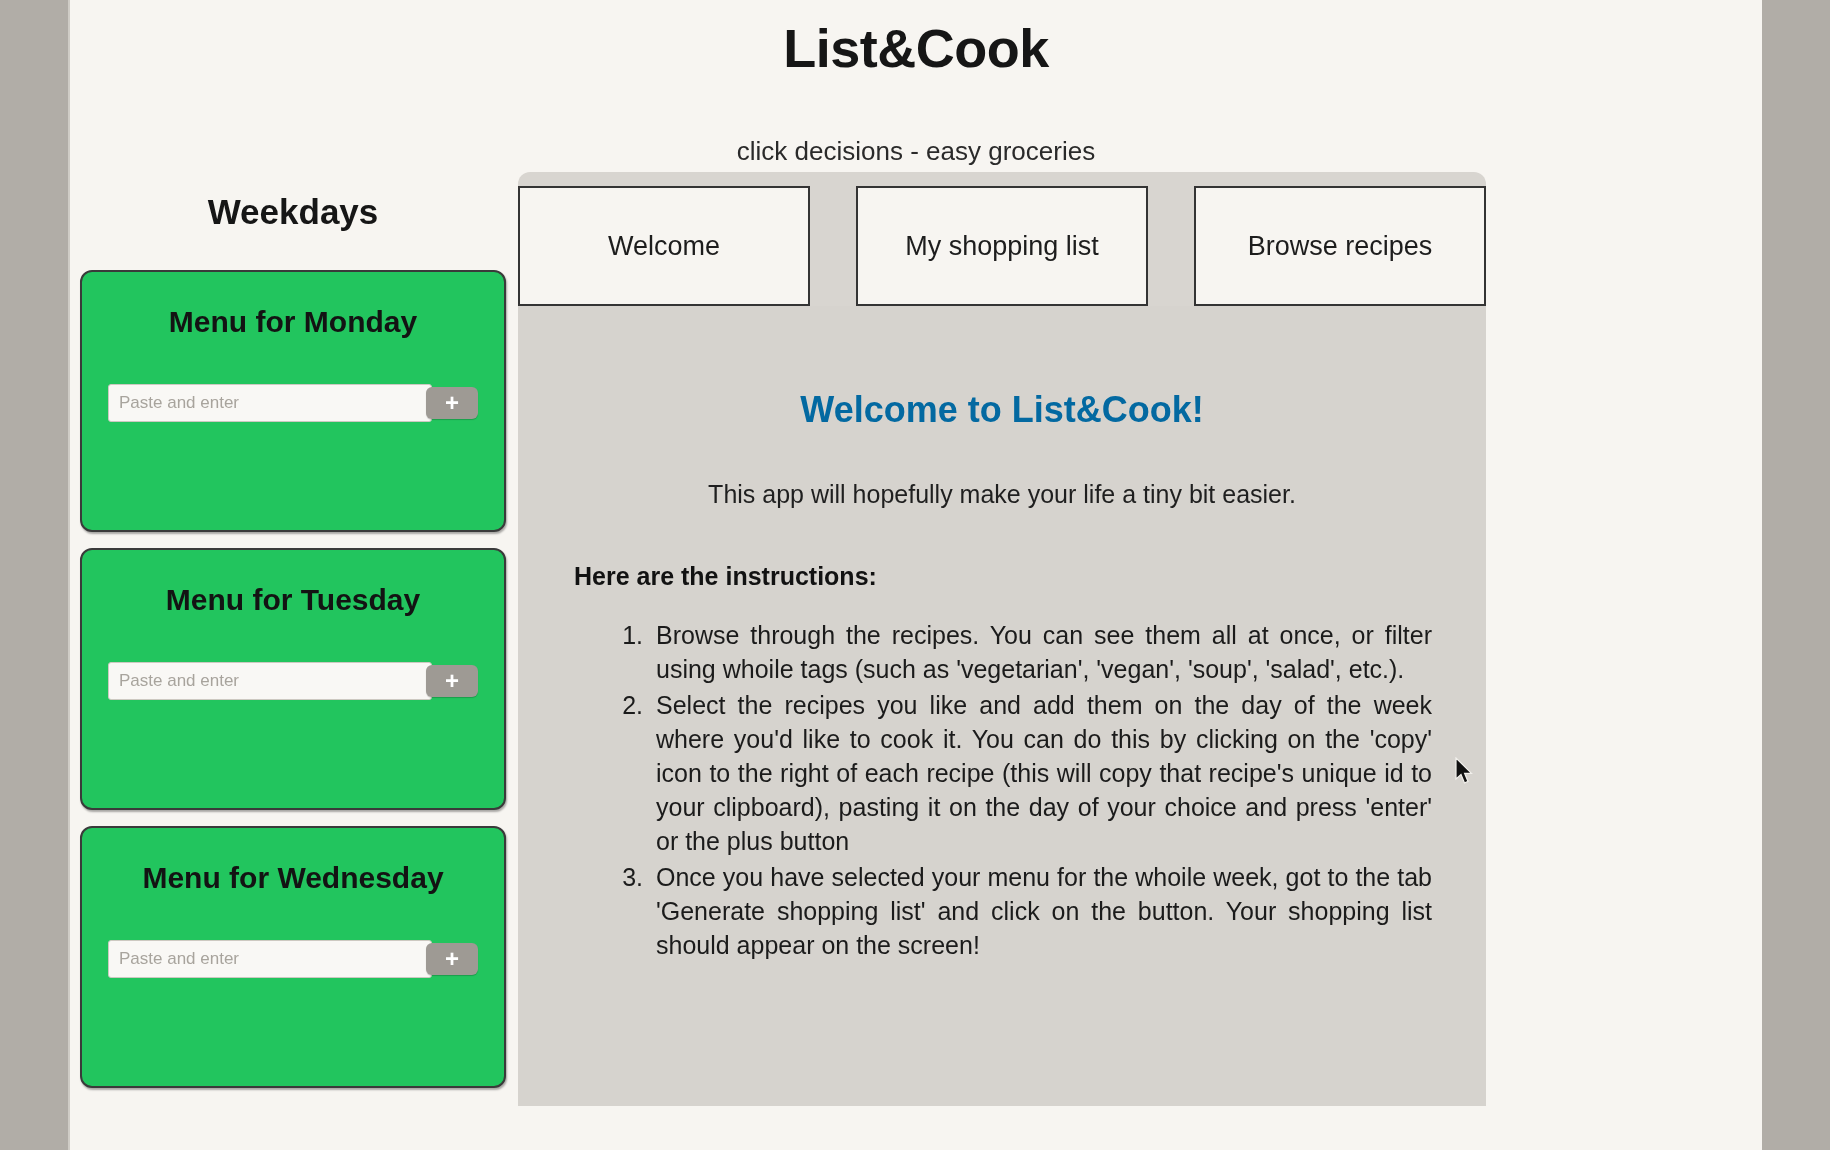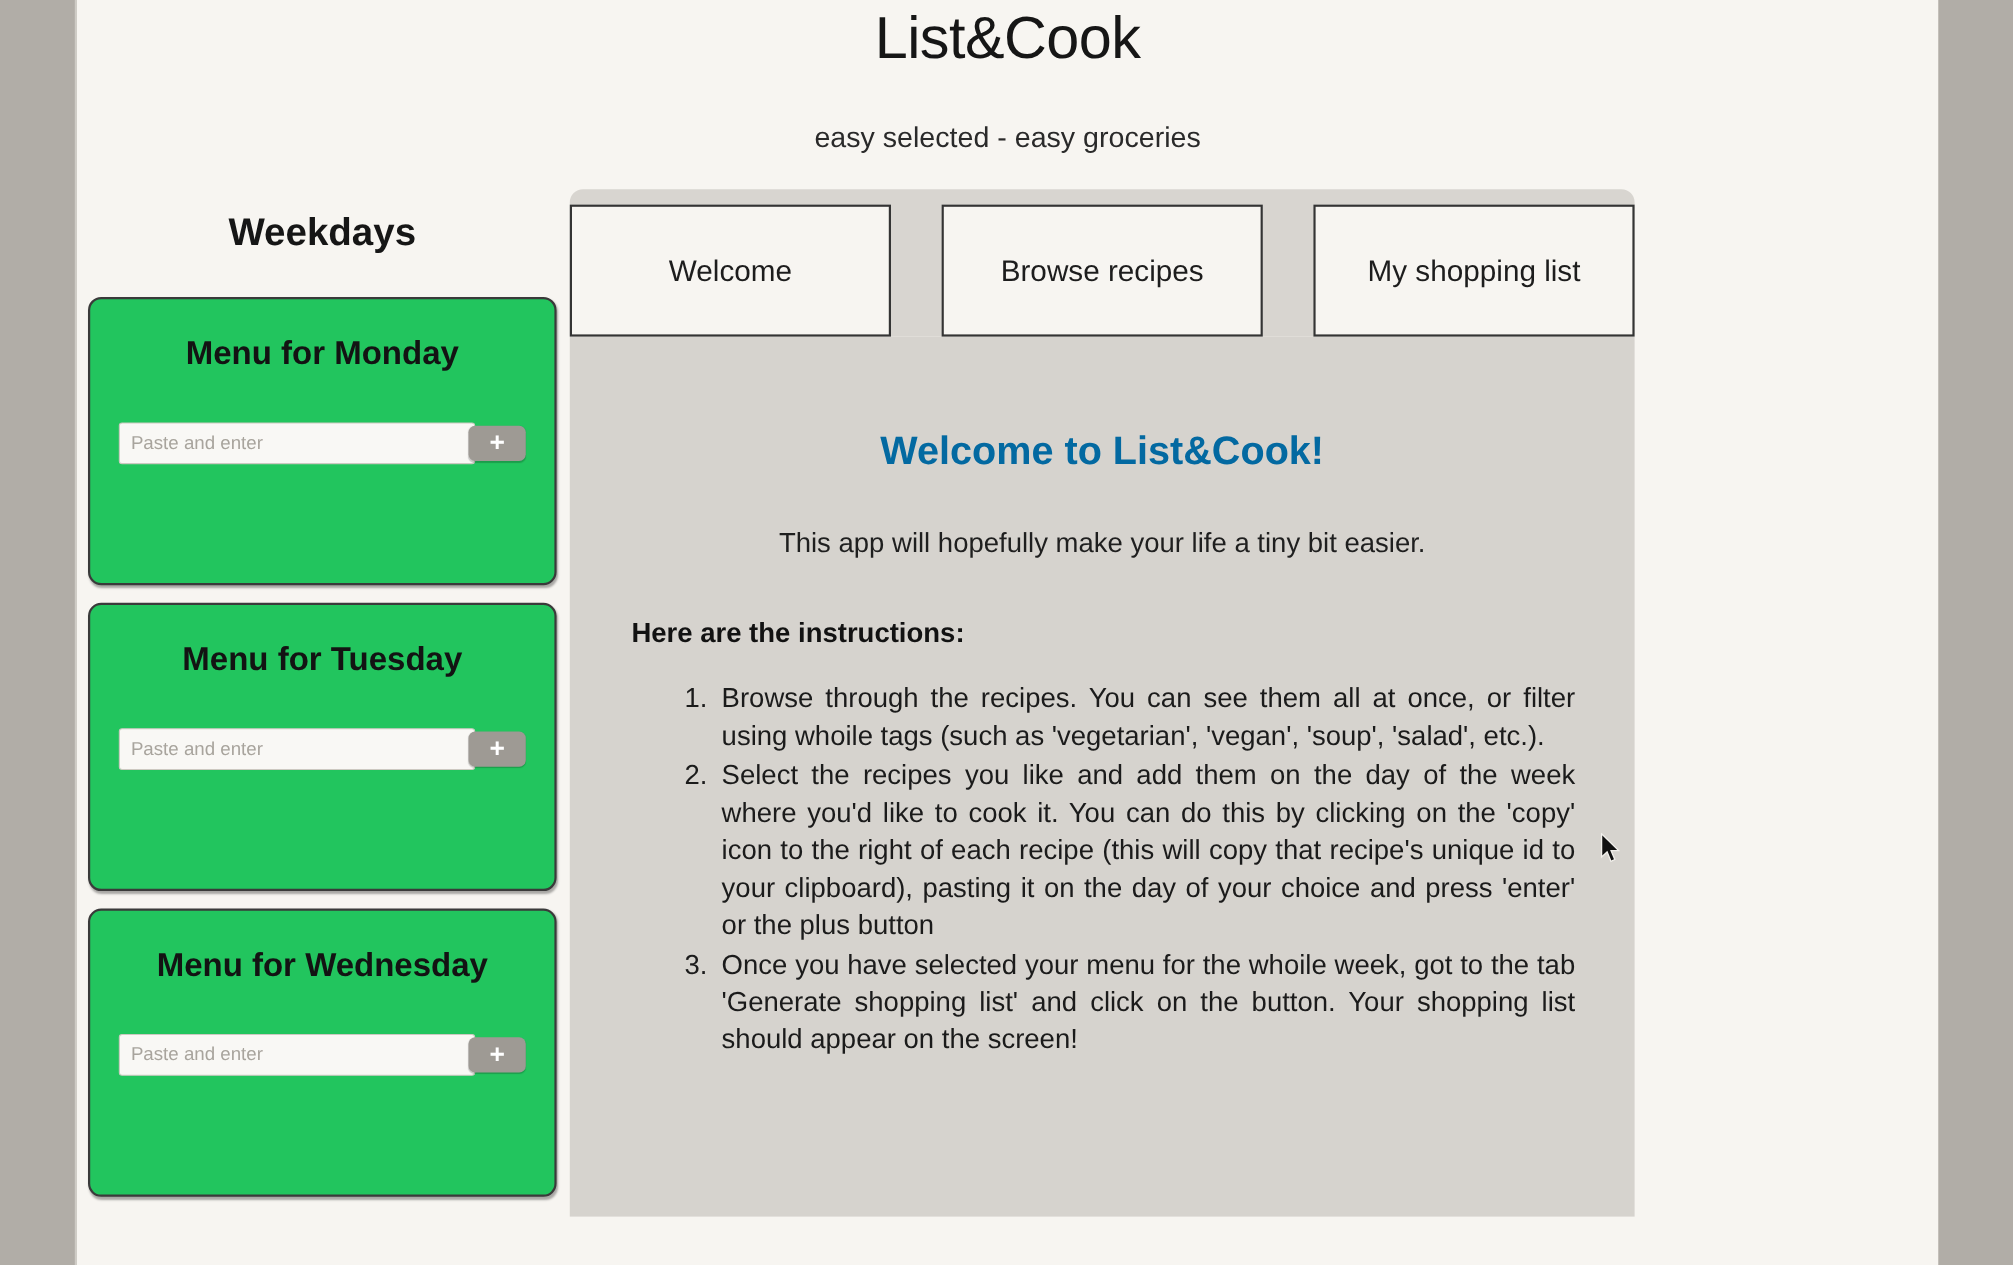--- a/index.html
+++ b/index.html
@@ -51,24 +51,24 @@
     overflow: hidden;
   }
 
   
   #header {
     padding-top: 2px;
     text-align: center;
   }
   #app-title {
     font-size: 54px;
-    font-weight: normal;
+    font-weight: bold;
     color: #161616;
     letter-spacing: -0.5px;
-    margin: 0;
+    margin: 13px;
     line-height: 66px;
   }
   #app-subtitle {
     font-size: 26px;
     color: #2a2a2a;
     margin: 0;
     padding-top: 42px;
     line-height: 30px;
   }
 
@@ -262,21 +262,21 @@
 
   <div class="edge-dark l"></div>
   <div class="gutter left"></div>
   <div class="edge-dark r"></div>
   <div class="gutter right"></div>
 
   <div id="page">
 
     <div id="header">
       <h1 id="app-title">List&amp;Cook</h1>
-      <p id="app-subtitle">easy selected - easy groceries</p>
+      <p id="app-subtitle">click decisions - easy groceries</p>
     </div>
 
     <div id="layout">
 
       <aside id="sidebar">
         <h2 id="weekdays-title">Weekdays</h2>
 
         <div id="day-list">
 
           <section class="day-card">
@@ -304,22 +304,22 @@
           </section>
 
         </div>
       </aside>
 
       <main id="main">
 
         <div id="tabs-shell">
           <div id="tabs" role="tablist">
             <div class="tab">Welcome</div>
+            <div class="tab">My shopping list</div>
             <div class="tab">Browse recipes</div>
-            <div class="tab">My shopping list</div>
           </div>
         </div>
 
         <div id="tab-panel">
           <h2 id="panel-title">Welcome to List&amp;Cook!</h2>
           <p id="panel-lead">This app will hopefully make your life a tiny bit easier.</p>
           <p id="instructions-label">Here are the instructions:</p>
           <ol id="instructions-list">
             <li>Browse through the recipes. You can see them all at once, or filter using whoile tags (such as 'vegetarian', 'vegan', 'soup', 'salad', etc.).</li>
             <li>Select the recipes you like and add them on the day of the week where you'd like to cook it. You can do this by clicking on the 'copy' icon to the right of each recipe (this will copy that recipe's unique id to your clipboard), pasting it on the day of your choice and press 'enter' or the plus button</li>

